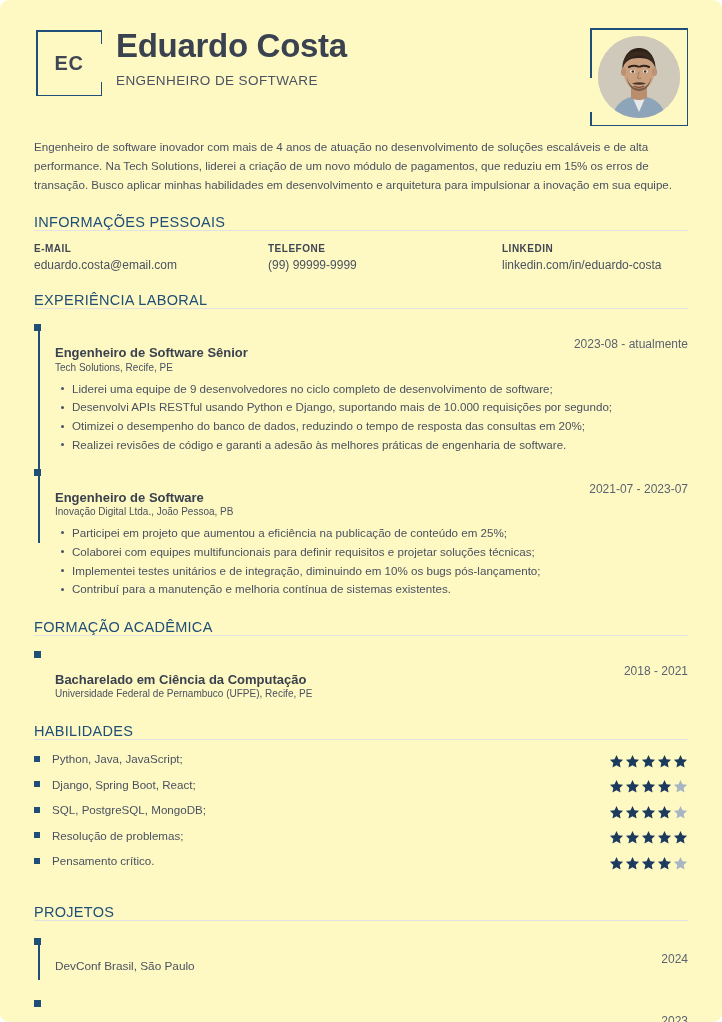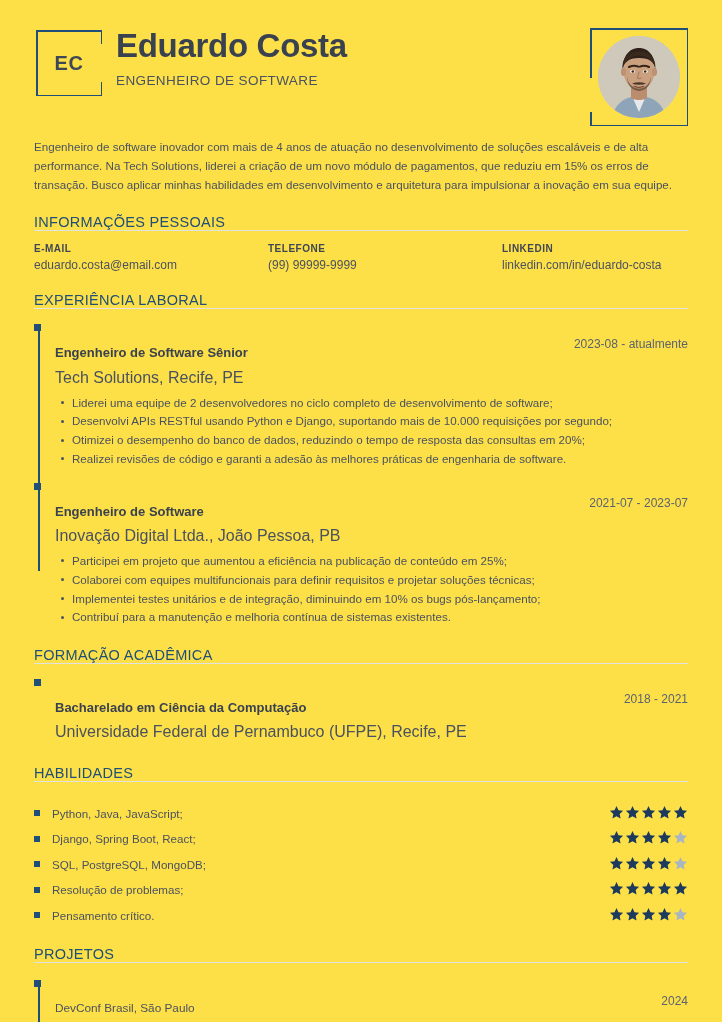--- a/index.html
+++ b/index.html
@@ -12,23 +12,24 @@
     height: 1022px;
     font-family: "Liberation Sans", sans-serif;
     color: #3f4654;
     overflow: hidden;
   }
 
   .page {
     position: relative;
     width: 722px;
     height: 1022px;
-    background: #fde047;
+    background: #fef9c3;
     box-sizing: border-box;
     padding: 0 34px;
+    border-radius: 9px;
   }
 
   
   .header {
     display: flex;
     align-items: flex-start;
     padding-top: 26px;
     height: 118px;
     box-sizing: border-box;
   }
@@ -172,23 +173,22 @@
   }
   .entry-heading { flex: 1 1 auto; }
   .entry-title {
     font-size: 13px;
     font-weight: 700;
     color: #3a414f;
     line-height: 1.25;
     margin-top: 25px;
   }
   .entry-sub {
-    font-size: 16px;
+    font-size: 10px;
     color: #4a5160;
-    margin-top: 7px;
   }
   .entry-date {
     font-size: 12px;
     color: #5b6270;
     white-space: nowrap;
     padding-top: 17px;
     padding-left: 14px;
     text-align: right;
   }
   .bullets {
@@ -218,21 +218,21 @@
     font-weight: 400;
     font-size: 11.8px;
     color: #4a5160;
   }
   .entry-proj .entry-date { padding-top: 18px; }
 
   
   .skills { margin-top: 12px; }
   .skill-row {
     display: flex;
-    align-items: flex-end;
+    align-items: flex-start;
     justify-content: space-between;
     height: 25.5px;
     gap: 36px;
   }
   .skill-left { display: flex; align-items: center; }
   .sq {
     width: 6px; height: 6px;
     background: #1f4e79;
     margin-right: 12px;
     flex: 0 0 auto;
@@ -335,21 +335,21 @@
       <div class="entry">
         <span class="bullet"></span>
         <div class="entry-top">
           <div class="entry-heading">
             <div class="entry-title">Engenheiro de Software Sênior</div>
             <div class="entry-sub">Tech Solutions, Recife, PE</div>
           </div>
           <div class="entry-date">2023-08  - atualmente</div>
         </div>
         <ul class="bullets">
-          <li>Liderei uma equipe de 2 desenvolvedores no ciclo completo de desenvolvimento de software;</li>
+          <li>Liderei uma equipe de 9 desenvolvedores no ciclo completo de desenvolvimento de software;</li>
           <li>Desenvolvi APIs RESTful usando Python e Django, suportando mais de 10.000 requisições por segundo;</li>
           <li>Otimizei o desempenho do banco de dados, reduzindo o tempo de resposta das consultas em 20%;</li>
           <li>Realizei revisões de código e garanti a adesão às melhores práticas de engenharia de software.</li>
         </ul>
       </div>
 
       <div class="entry">
         <span class="bullet"></span>
         <div class="entry-top">
           <div class="entry-heading">

